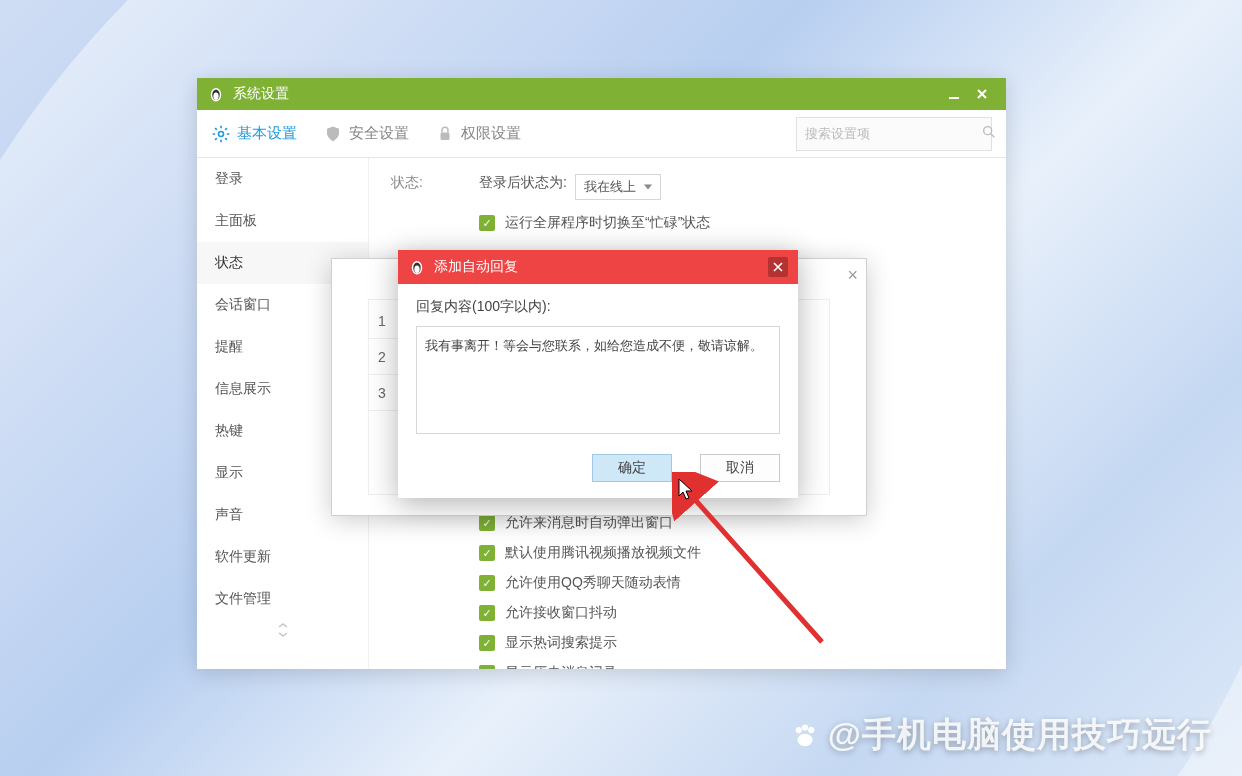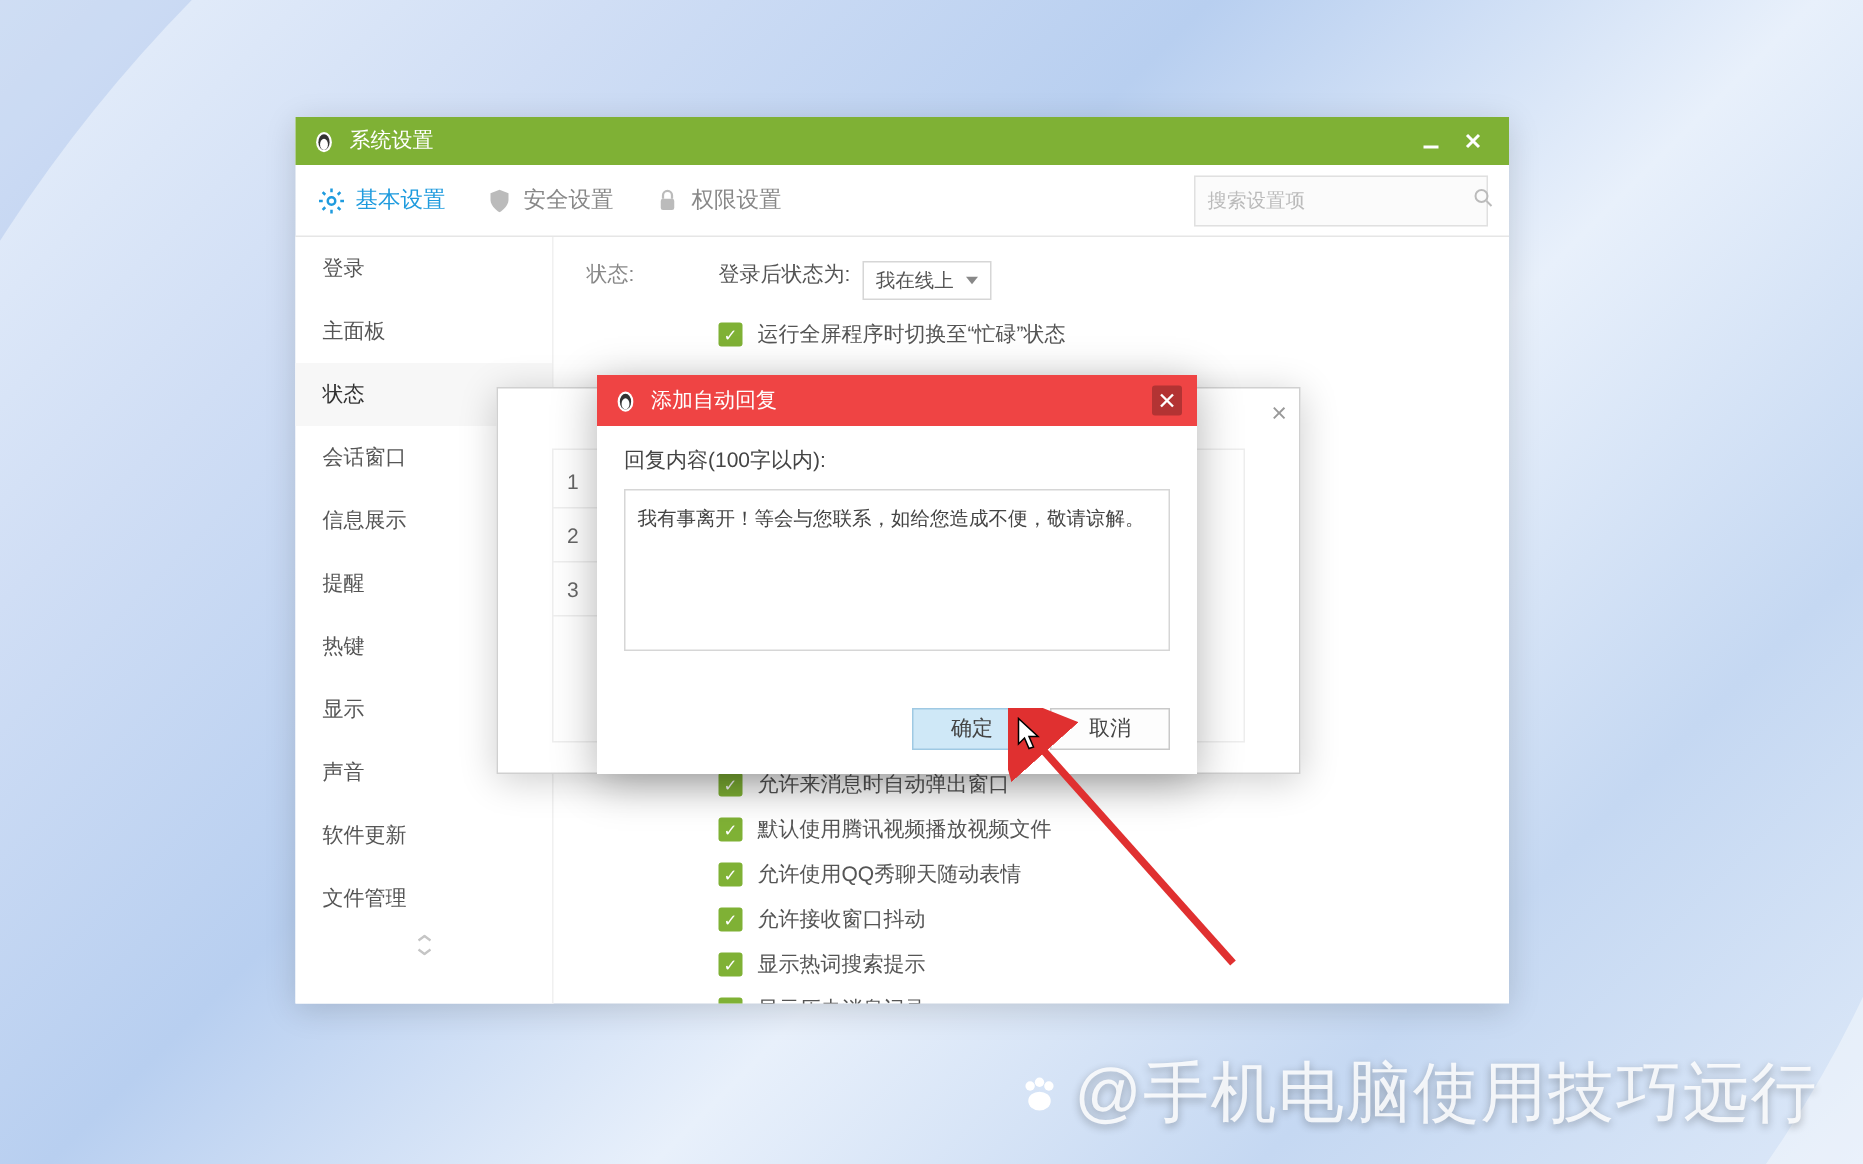--- a/index.html
+++ b/index.html
@@ -41,26 +41,26 @@
 .panel2 .inner{position:absolute;left:36px;top:40px;right:36px;bottom:20px;border:1px solid #eee}
 
 .dialog{position:absolute;left:398px;top:250px;width:400px;background:#fff;box-shadow:0 6px 28px rgba(0,0,0,.3)}
 .dlg-title{height:34px;background:#ef4444;display:flex;align-items:center;padding:0 10px;color:#fff;font-size:14px}
 .dlg-title .penguin{width:18px;height:18px;margin-right:8px}
 .dlg-title .spacer{flex:1}
 .dlg-title .xbtn{width:20px;height:20px;background:rgba(0,0,0,.25);border-radius:2px;display:flex;align-items:center;justify-content:center;cursor:pointer}
 .dlg-body{padding:14px 18px 16px}
 .dlg-body .label{font-size:14px;color:#444;margin-bottom:10px}
 .dlg-body textarea{width:100%;height:108px;border:1px solid #d6d6d6;padding:8px;font-size:13px;color:#444;resize:none;outline:none;font-family:inherit;line-height:1.7}
-.dlg-btns{display:flex;justify-content:flex-end;gap:12px;margin-top:33px}
+.dlg-btns{display:flex;justify-content:flex-end;gap:28px;margin-top:16px}
 .dlg-btns button{width:80px;height:28px;border:1px solid #c9c9c9;background:#fdfdfd;font-size:14px;color:#444;cursor:pointer}
 .dlg-btns button.primary{background:#cfe8f7;border-color:#9fc9e3}
 .cursor{position:absolute;left:678px;top:478px;pointer-events:none;z-index:50}
 .arrow{position:absolute;pointer-events:none;z-index:40}
-.watermark{position:absolute;right:30px;bottom:18px;font-size:44px;font-weight:normal;color:rgba(255,255,255,.85);text-shadow:0 2px 6px rgba(0,0,0,.3);letter-spacing:1px;display:flex;align-items:center;gap:6px}
+.watermark{position:absolute;right:30px;bottom:18px;font-size:34px;font-weight:bold;color:rgba(255,255,255,.85);text-shadow:0 2px 6px rgba(0,0,0,.3);letter-spacing:1px;display:flex;align-items:center;gap:6px}
 .paw{width:34px;height:34px;display:inline-flex;align-items:center;justify-content:center;color:#fff}
 </style>
 </head>
 <body>
 
 <div class="bg-curve"></div>
 
 <div class="main-window">
   <div class="titlebar">
     <span class="penguin">
@@ -120,22 +120,22 @@
           </svg></span>
     </div>
   </div>
 
   <div class="body">
     <div class="sidebar">
       <div class="side-item">登录</div>
       <div class="side-item">主面板</div>
       <div class="side-item active">状态</div>
       <div class="side-item">会话窗口</div>
+      <div class="side-item">提醒</div>
       <div class="side-item">信息展示</div>
-      <div class="side-item">提醒</div>
       <div class="side-item">热键</div>
       <div class="side-item">显示</div>
       <div class="side-item">声音</div>
       <div class="side-item">软件更新</div>
       <div class="side-item">文件管理</div>
       <div class="side-bottom">
         <svg width="12" height="14">
             <path d="M2 4 L6 1 L10 4" fill="none" stroke="#c5c5c5" stroke-width="1.5"></path>
             <path d="M2 10 L6 13 L10 10" fill="none" stroke="#c5c5c5" stroke-width="1.5"></path>
           </svg>

